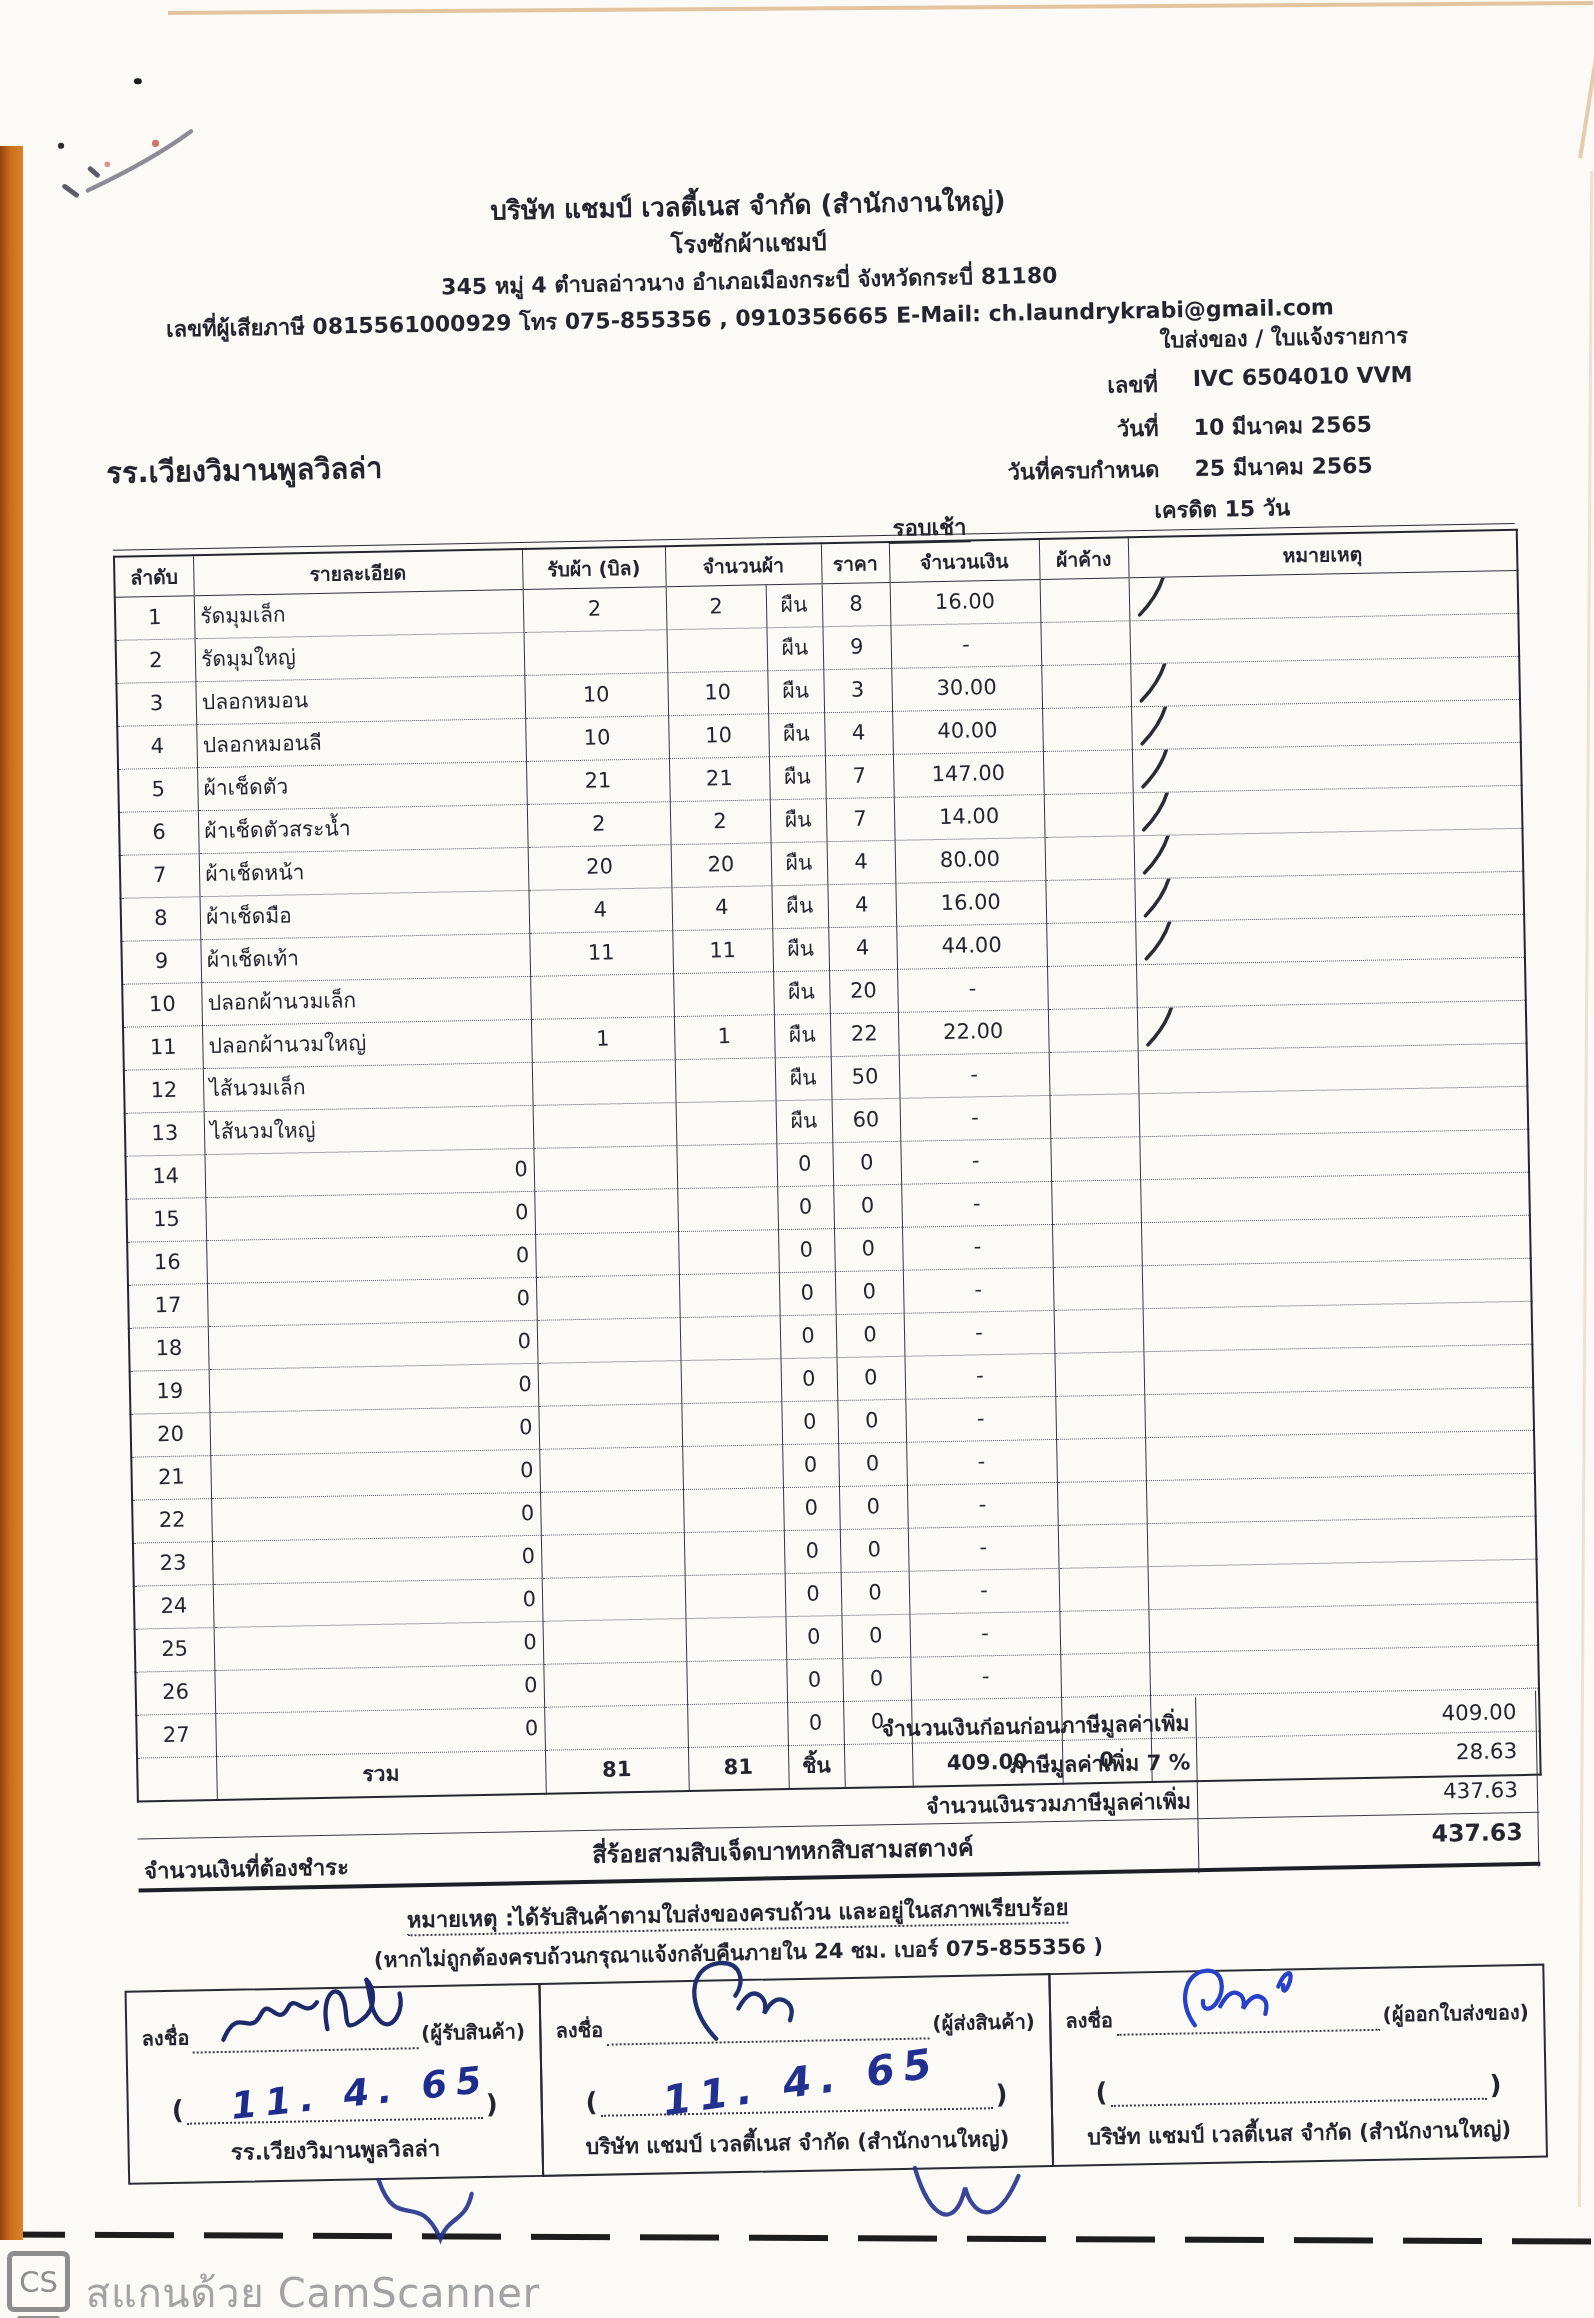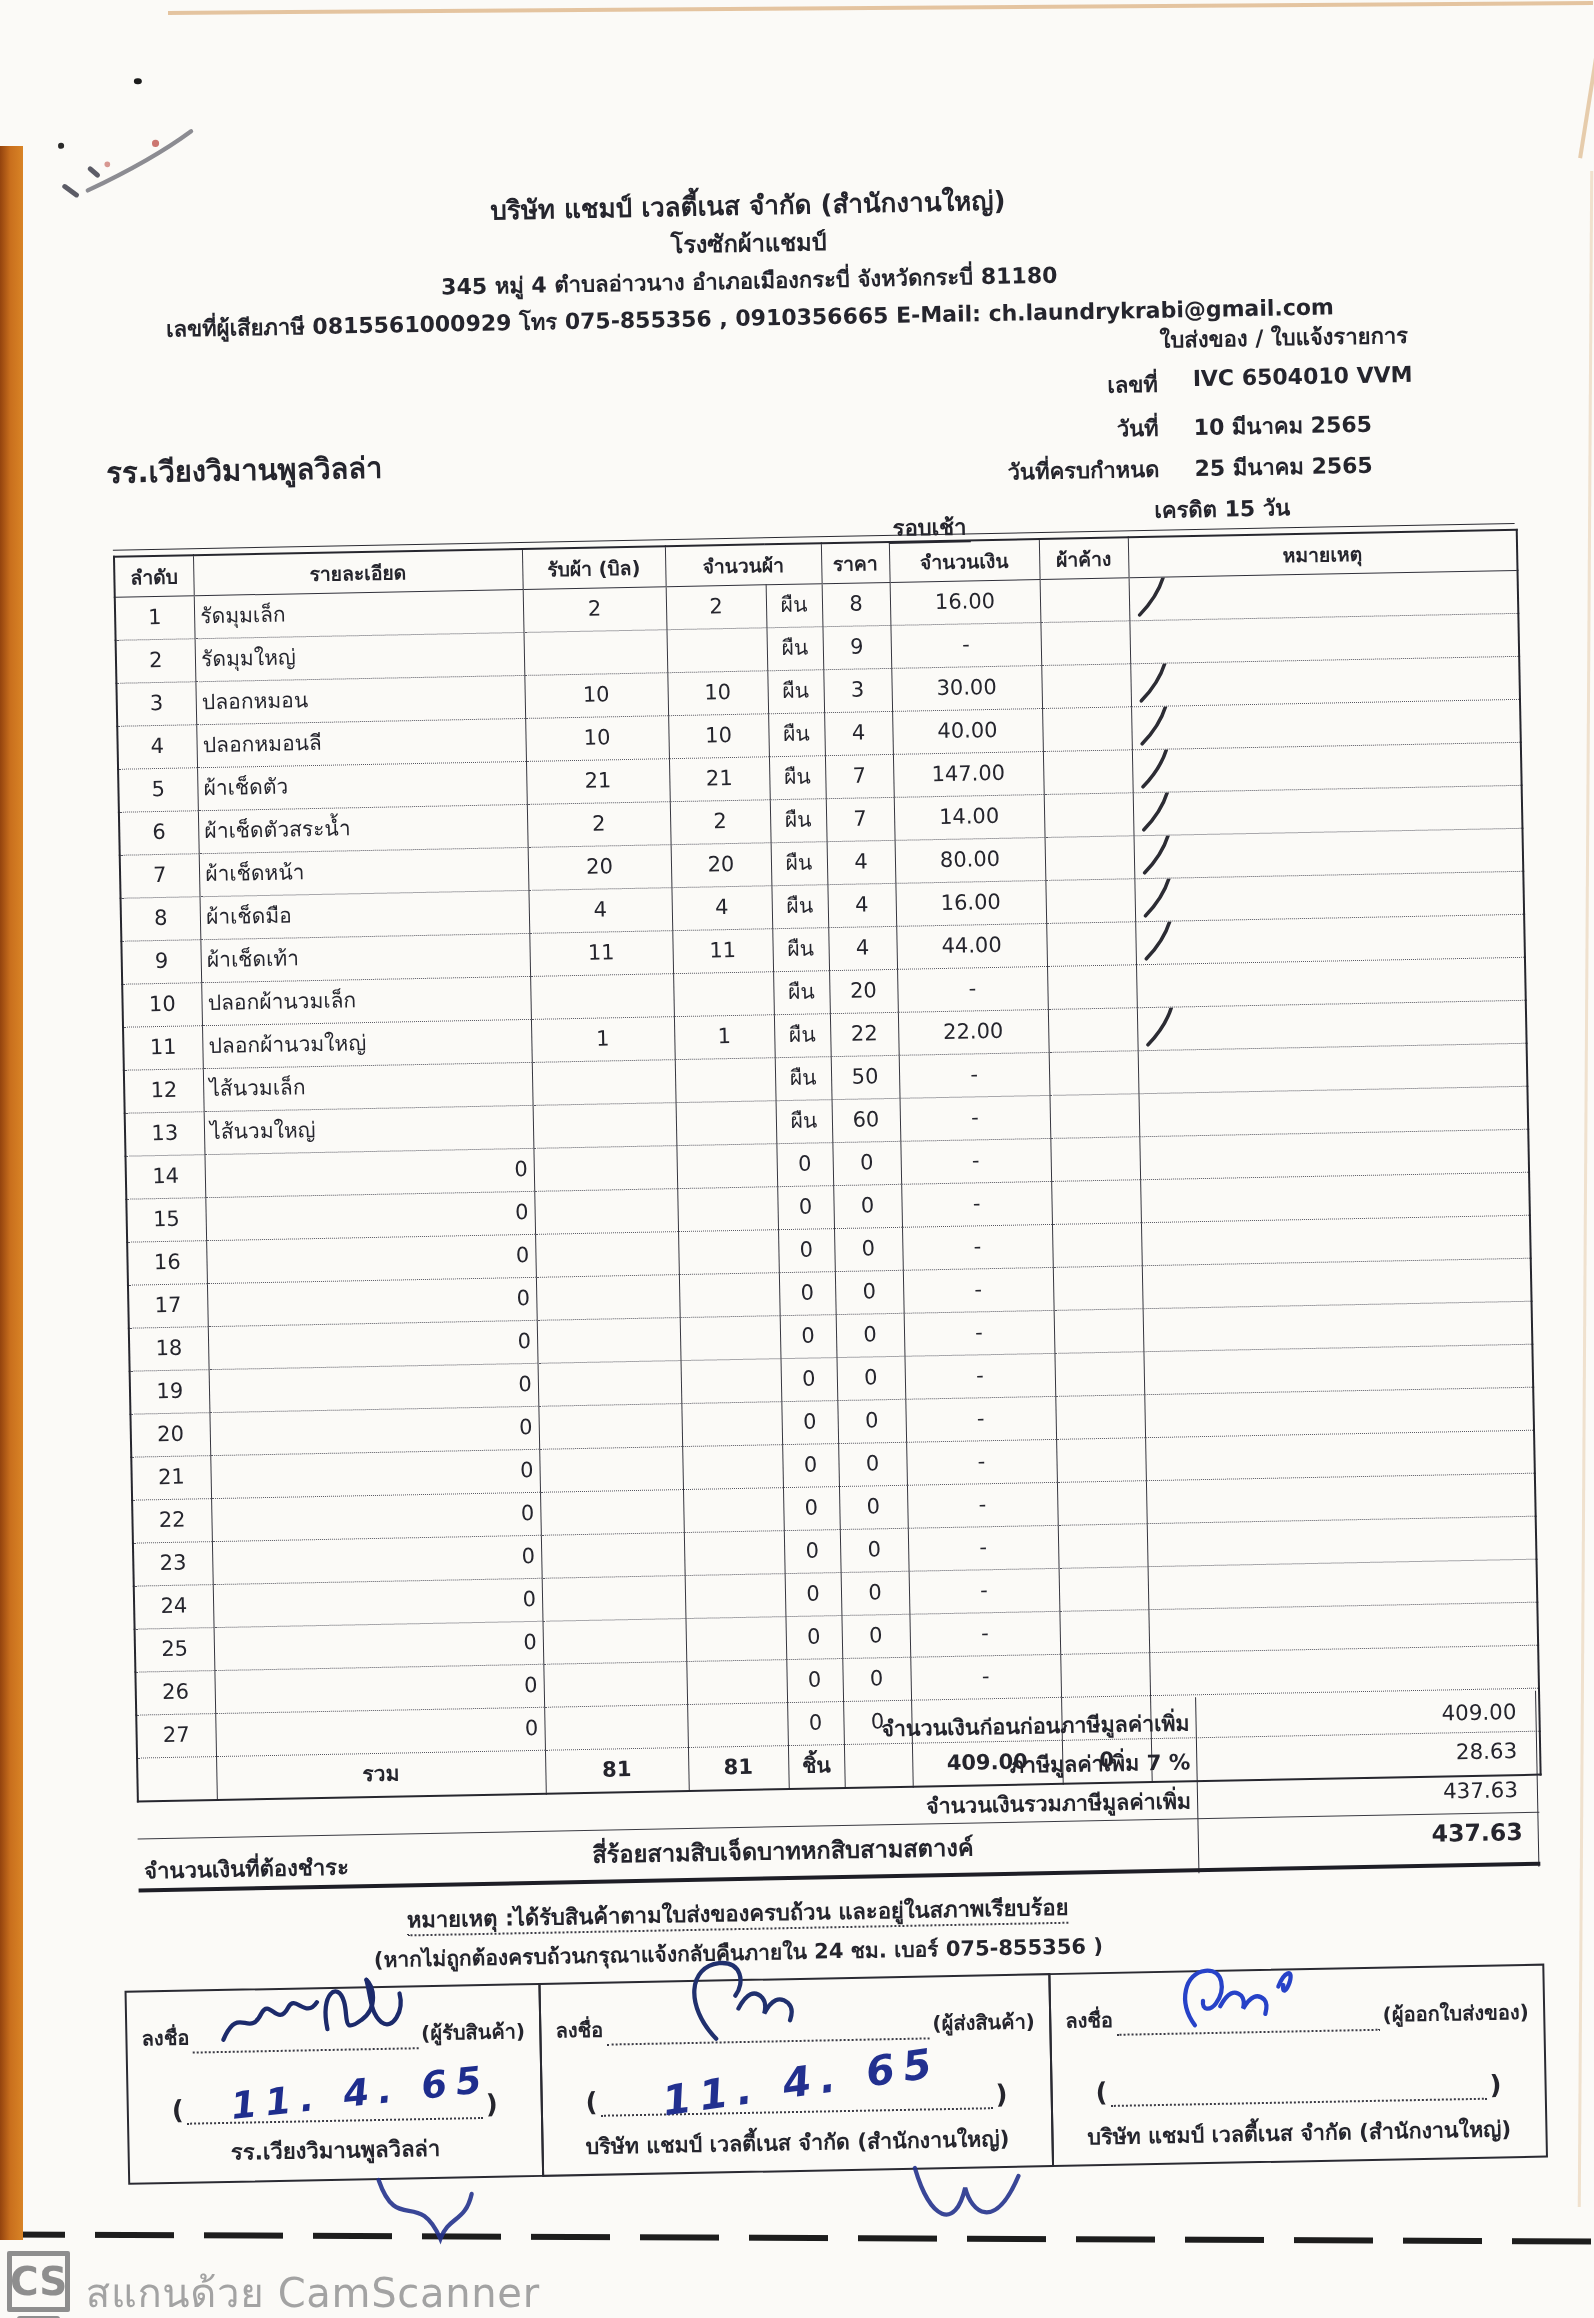--- a/index.html
+++ b/index.html
@@ -14,23 +14,23 @@
     background:linear-gradient(to right,#93430e,#c96f1d 45%,#d98426);z-index:1;}
   .edge-top{position:absolute;top:5.7px;left:168px;width:1425px;height:3.6px;background:#dcb183;opacity:.75;transform:rotate(-0.4deg);}
   .edge-topright{position:absolute;top:20px;right:2.9px;width:3.6px;height:139px;background:#ddb88c;opacity:.7;transform:rotate(9deg);}
   .edge-right{position:absolute;top:171px;right:8.6px;width:2.9px;height:2036px;background:#e3c49b;opacity:.45;transform:rotate(0.35deg);}
   .edge-bottom{position:absolute;top:2235px;left:-14.3px;width:1643px;height:5.7px;
     background:repeating-linear-gradient(to right,#1d1d1d 0 79px,rgba(0,0,0,0) 79px 109px);
     transform:rotate(0.25deg);}
   
   .cs-footer{position:absolute;left:7.1px;top:2251px;display:flex;align-items:center;gap:15.7px;}
   .cs-badge{display:flex;flex-direction:column;align-items:center;}
-  .cs-box{width:53px;height:51px;border:5px solid #8e8e8e;border-radius:2px;
+  .cs-box{width:53px;height:51px;border:5px solid #8e8e8e;border-radius:7px;
     display:flex;align-items:center;justify-content:center;
-    font-weight:bold;font-size:39px;color:#8e8e8e;}
+    font-weight:normal;font-size:29px;color:#8e8e8e;}
   .cs-tab{width:43px;height:18.6px;background:#8e8e8e;border-radius:2.9px 2.9px 7.1px 7.1px;margin-top:3.6px;}
   .cs-text{font-size:40px;color:#a3a3a3;letter-spacing:0.7px;}
   
   .doc{position:absolute;inset:0;transform:rotate(-1.1deg);transform-origin:786px 1072px;z-index:2;}
   .abs{position:absolute;}
   
   .h-company{top:184px;left:0;width:1529px;text-align:center;font-size:26px;font-weight:700;}
   .h-branch{top:224px;left:0;width:1529px;text-align:center;font-size:23.6px;font-weight:700;}
   .h-address{top:263px;left:0;width:1529px;text-align:center;font-size:22px;font-weight:700;}
   .h-tax{top:300px;left:0;width:1529px;text-align:center;font-size:22px;font-weight:700;}

